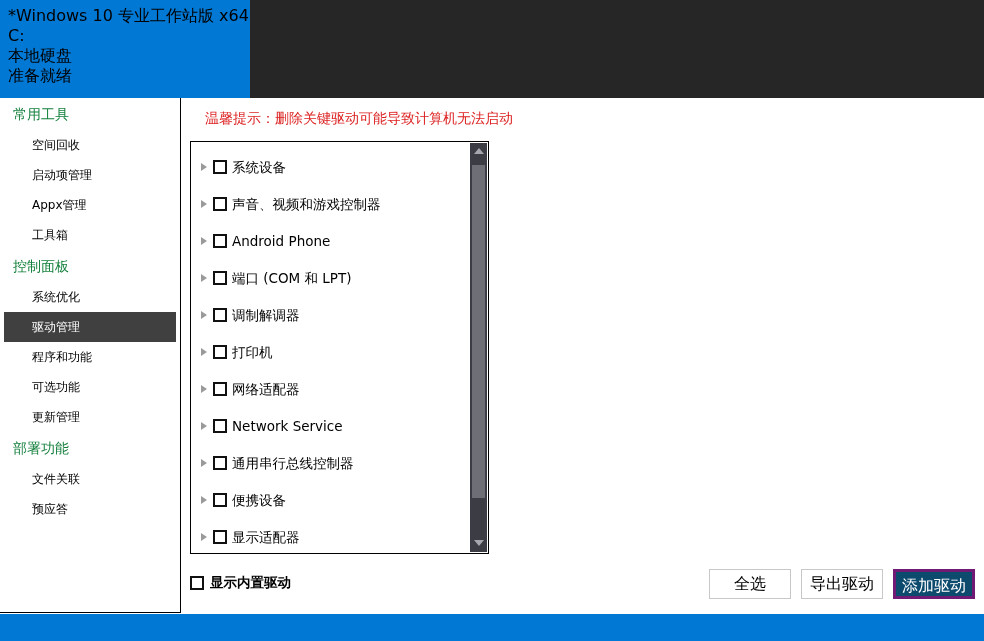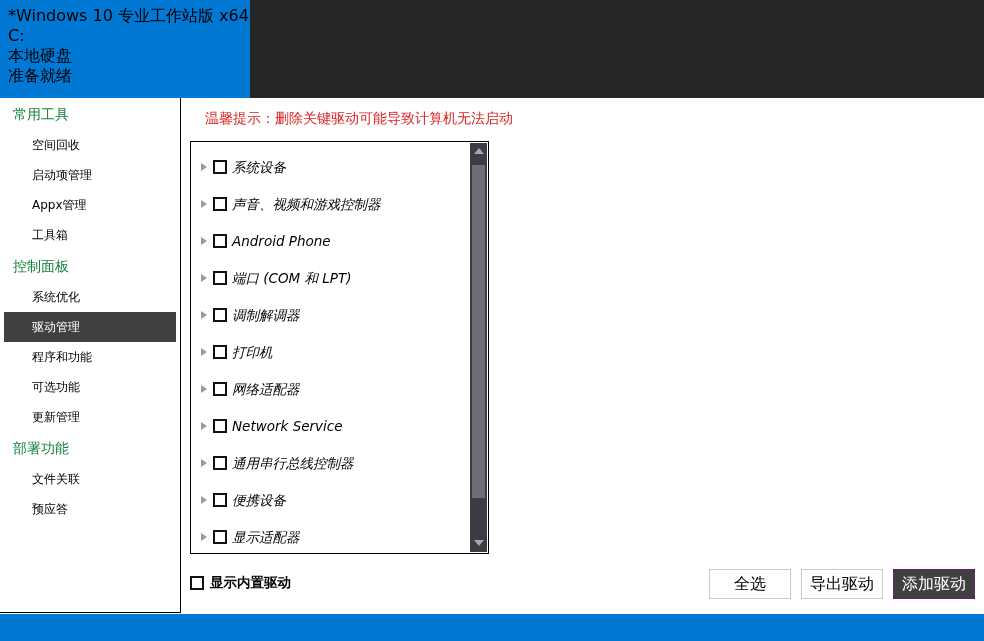--- a/index.html
+++ b/index.html
@@ -99,21 +99,20 @@
     background: #ffffff;
     box-sizing: border-box;
     overflow: hidden;
   }
   #tree-list {
     position: absolute;
     left: 0; top: 0;
     width: 280px; height: 411px;
     box-sizing: border-box;
     padding: 6px 0 0 0;
-    font-style: italic;
   }
   .tree-row {
     height: 37px;
     display: flex;
     align-items: center;
     padding-left: 6px;
     box-sizing: border-box;
     cursor: default;
     white-space: nowrap;
   }
@@ -218,23 +217,23 @@
     text-align: center;
     font-size: 16px;
     border: 1px solid #c8c8c8;
     background: #ffffff;
     color: #000000;
     box-sizing: border-box;
     cursor: default;
     white-space: nowrap;
   }
   .act-btn.primary {
-    background: #404040;
+    background: #0c4a6e;
     color: #ffffff;
-    border: 1px solid #701a75;
+    border: 3px solid #701a75;
   }
 
   
   #bottom-strip {
     position: absolute;
     left: 0; top: 614px;
     width: 984px; height: 27px;
     background: #0078d4;
   }
 </style>

